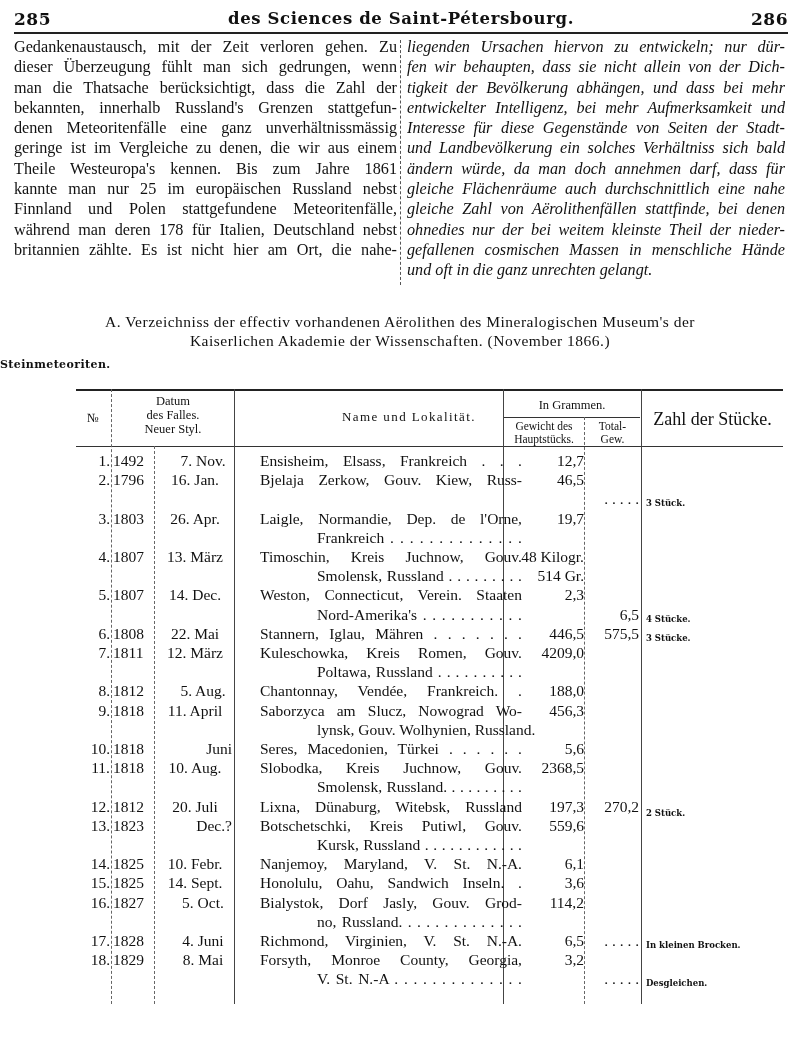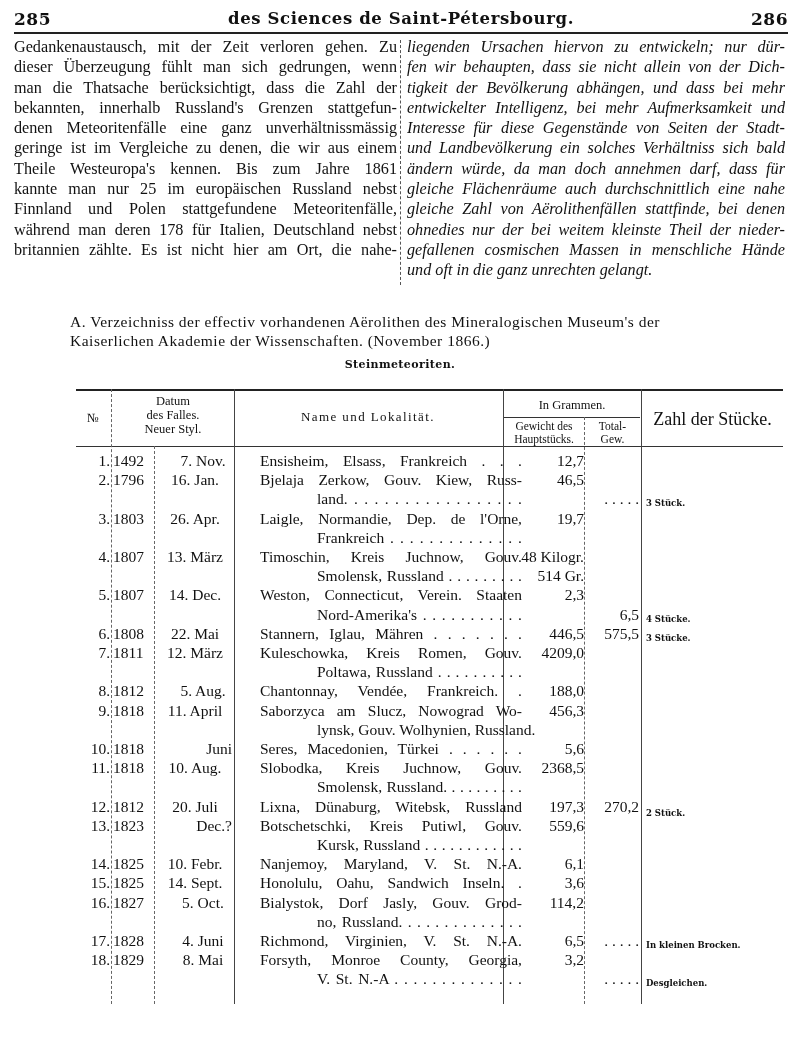--- a/index.html
+++ b/index.html
@@ -26,39 +26,39 @@
     .col-right { left: 407px; width: 378px; font-style: italic; }
     .col .line { display: block; white-space: nowrap; overflow: hidden; }
     .col-right .line.last { text-align-last: left; }
     .col-divider {
       position: absolute; left: 400px; top: 40px; height: 245px; width: 0;
       border-left: 1px dashed #555;
     }
 
     .caption {
       position: absolute; left: 70px; width: 660px; top: 312px;
-      text-align: left; font-family: "Liberation Serif", serif;
+      text-align: center; font-family: "Liberation Serif", serif;
       font-size: 15.5px; line-height: 19px; letter-spacing: 0.5px;
     }
     .subcaption {
-      position: absolute; left: 0; width: 800px; top: 358px; text-align: center;
+      position: absolute; left: 0; width: 800px; top: 358px; text-align: left;
       font-family: "DejaVu Serif", serif; font-weight: bold; font-size: 11px; letter-spacing: 0.4px;
     }
 
     .tbl {
       position: absolute; left: 76px; top: 389px; width: 707px; height: 620px;
     }
     .tbl .hline-top { position: absolute; left: 0; right: 0; top: 0; border-top: 2px solid #222; }
     .tbl .hline-mid { position: absolute; left: 0; right: 0; top: 57px; border-top: 1px solid #333; }
     .tbl .vline { position: absolute; top: 0; border-left: 1px solid #444; }
     .tbl .vline.dash { border-left: 1px dashed #666; }
     .tbl .hdr {
       position: absolute; font-family: "Liberation Serif", serif; text-align: center; font-size: 12.5px; line-height: 14px;
     }
-    .tbl .hdr.name { font-size: 13px; letter-spacing: 1.4px; }
+    .tbl .hdr.name { font-size: 13px; letter-spacing: 1.4px; padding-left: 41px; }
     .tbl .subhdr-line { position: absolute; border-top: 1px solid #333; }
 
     .row {
       position: absolute; left: 0; width: 707px; font-family: "Liberation Serif", serif;
       font-size: 15.5px; line-height: 19.2px; white-space: nowrap;
     }
     .row .c { position: absolute; top: 0; }
     .row .c-num { left: 0; width: 34px; text-align: right; }
     .row .c-year { left: 37px; width: 40px; text-align: left; }
     .row .c-date { left: 80px; width: 78px; text-align: center; }
@@ -157,21 +157,20 @@
         </span>
         <span class="c c-total" style="top:0px"></span>
         <span class="c c-pieces" style="top:5px"></span>
       </div>
       <div class="row" style="top: 81.2px;">
         <span class="c c-num">2.</span>
         <span class="c c-year">1796</span>
         <span class="c c-date" style="">16. Jan.</span>
         <span class="c c-name">
           <span class="l1">Bjelaja Zerkow, Gouv. Kiew, Russ-</span>
-          <span class="l2">land. . . . . . . . . . . . . . . . . .</span>
         </span>
         <span class="c c-main">
           <span style="display:block"></span>
           <span style="display:block;min-height:19.2px">46,5</span>
         </span>
         <span class="c c-total" style="top:19.2px">. . . . .</span>
         <span class="c c-pieces" style="top:24.2px">3 Stück.</span>
       </div>
       <div class="row" style="top: 119.6px;">
         <span class="c c-num">3.</span>

